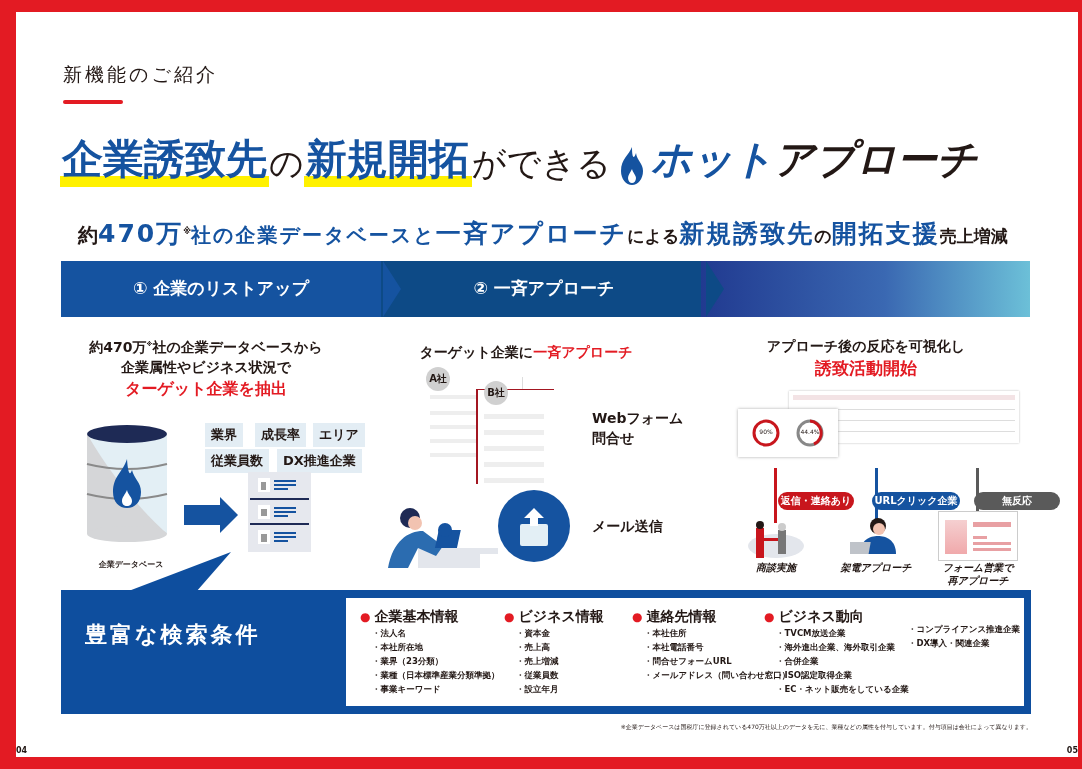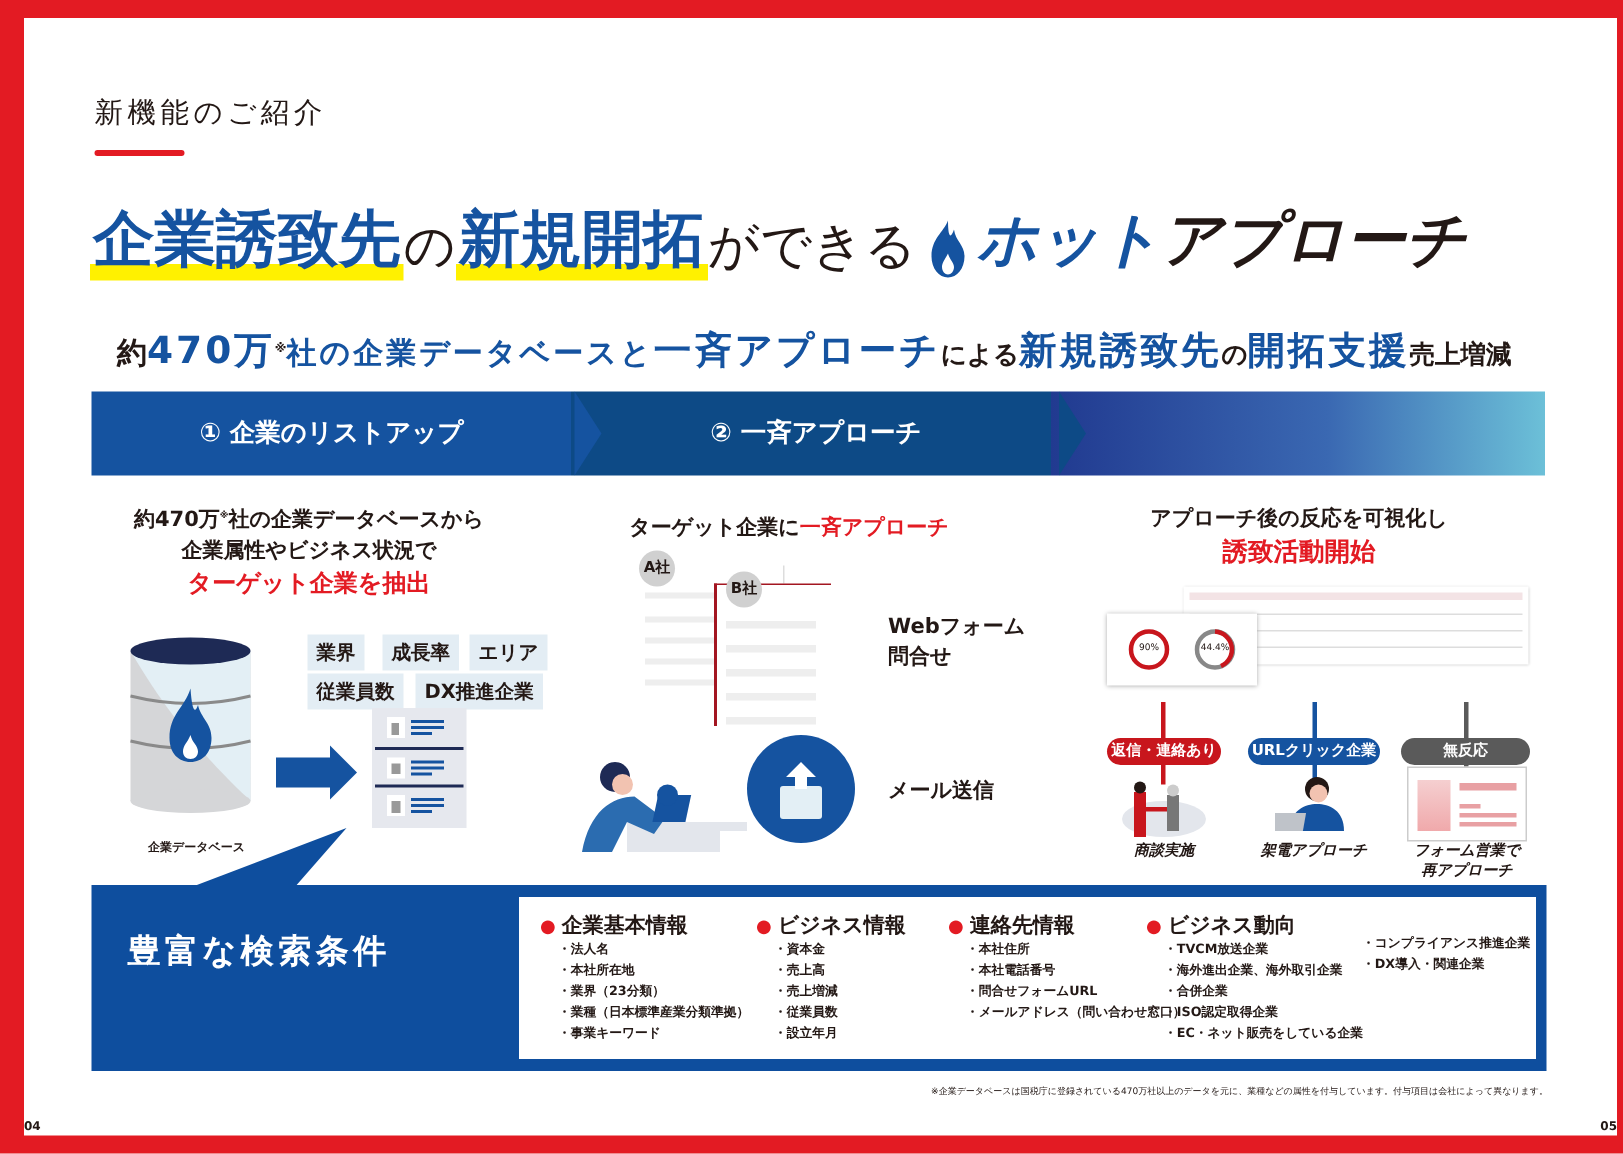--- a/index.html
+++ b/index.html
@@ -29,21 +29,21 @@
   .arrow-blue-head { left: 204px; top: 485px; border-left: 18px solid #1553a0; border-top: 18px solid transparent; border-bottom: 18px solid transparent; width: 0; height: 0; }
   .bottom-panel { left: 45px; top: 578px; width: 970px; height: 124px; background: #0e4e9e; }
   .bottom-panel .big-text { position: absolute; left: 24px; top: 26px; color: #fff; font-size: 22px; letter-spacing: 3px; line-height: 38px; font-weight: bold; }
   .cond-box { position: absolute; left: 285px; top: 8px; width: 678px; height: 108px; background: #fff; }
   .cond-col { position: absolute; top: 10px; }
   .cond-head { font-size: 14px; font-weight: bold; white-space: nowrap; }
   .cond-head .dot { color: #e31b23; font-size: 12px; margin-right: 4px; }
   .cond-item { font-size: 8.5px; font-weight: bold; line-height: 14px; margin-left: 12px; white-space: nowrap; }
   .footnote { right: 46px; top: 711px; font-size: 6px; color: #231815; white-space: nowrap; }
   .pgnum { font-size: 8px; color: #231815; font-weight: bold; }
-  .pill { position: absolute; top: 480px; height: 18px; color: #fff; font-size: 10px; font-weight: bold; text-align: center; line-height: 18px; border-radius: 9px; }
+  .pill { position: absolute; top: 480px; height: 18px; color: #fff; font-size: 10px; font-weight: bold; text-align: center; line-height: 18px; border-radius: 9px; margin-left: 40px; }
   .caption { position: absolute; font-size: 10px; font-weight: bold; text-align: center; line-height: 13px; font-style: italic; }
   .vline { position: absolute; width: 3px; }
 </style>
 </head>
 <body>
 
 <div class="page">
 
   <div class="abs kicker">新機能のご紹介</div>
   <div class="abs kicker-line"></div>

